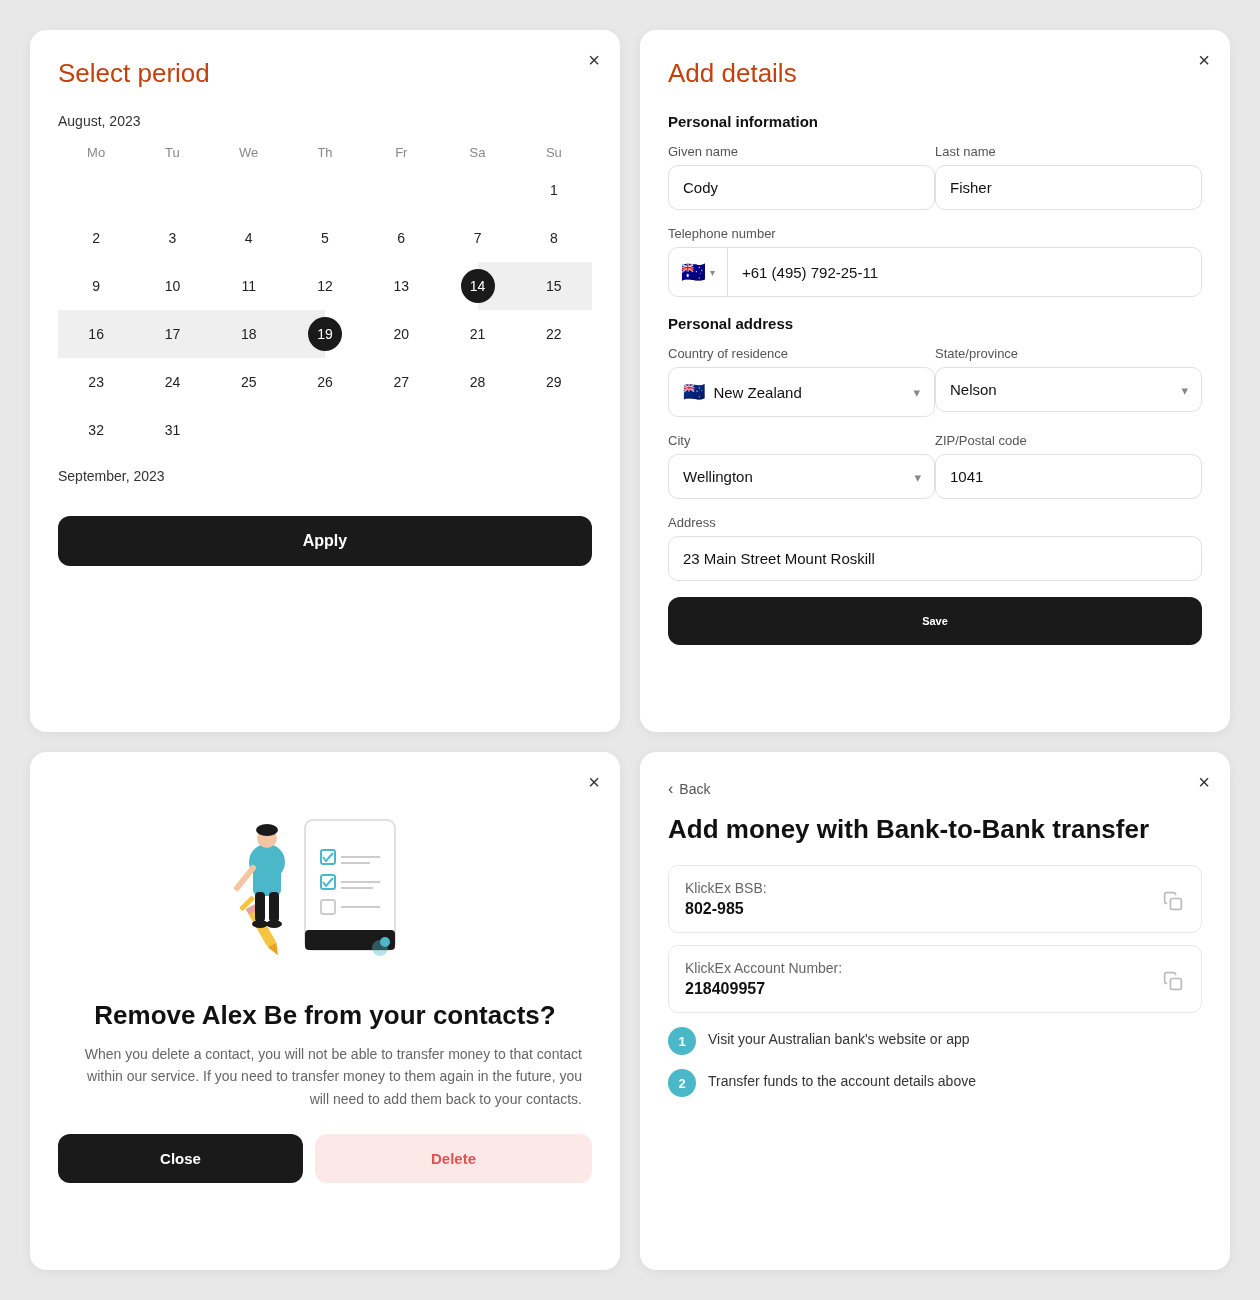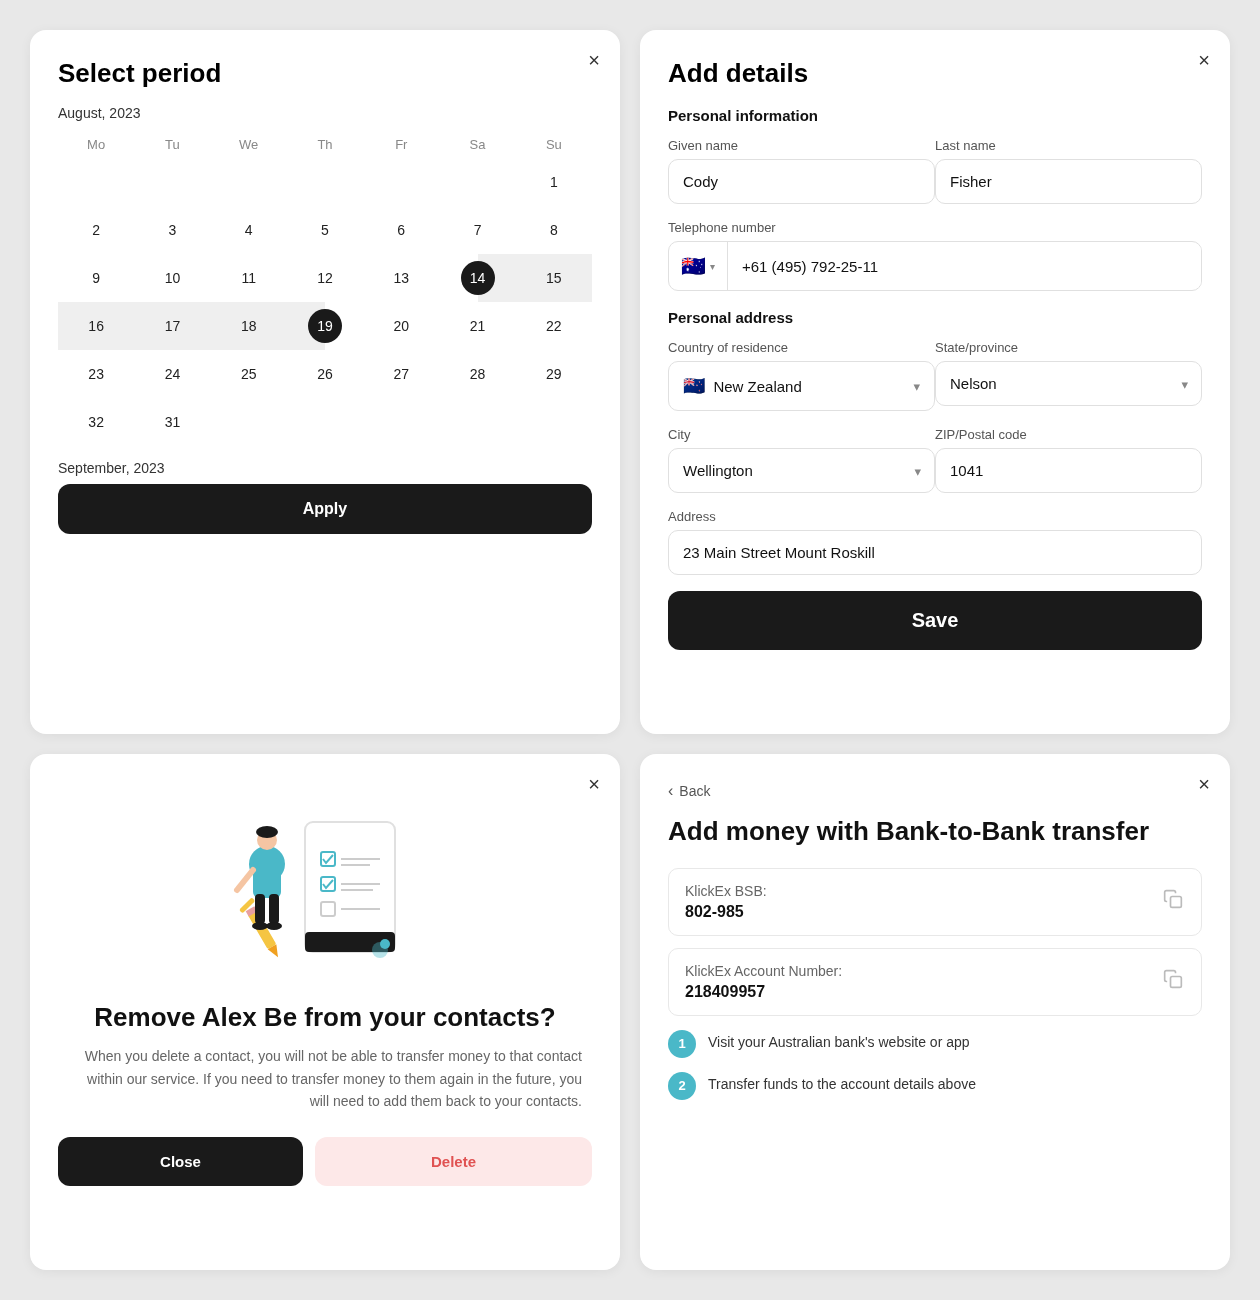--- a/index.html
+++ b/index.html
@@ -29,23 +29,23 @@
       border: none;
       font-size: 20px;
       cursor: pointer;
       color: #333;
       line-height: 1;
     }
     
     .calendar-card {}
     .card-title {
       font-size: 26px;
-      font-weight: 700;
-      margin-bottom: 16px;
-      color: #000000;
+      font-weight: 400;
+      margin-bottom: 24px;
+      color: #c2410c;
     }
     .month-label {
       font-size: 14px;
       color: #333;
       margin-bottom: 10px;
       font-weight: 500;
     }
     .calendar-grid {
       width: 100%;
       border-collapse: collapse;
@@ -82,21 +82,21 @@
       display: block;
       width: 100%;
       padding: 16px;
       background: #1a1a1a;
       color: #fff;
       border: none;
       border-radius: 12px;
       font-size: 16px;
       font-weight: 600;
       cursor: pointer;
-      margin-top: 8px;
+      margin-top: 32px;
     }
     
     .remove-card {
       display: flex;
       flex-direction: column;
       align-items: center;
     }
     .illustration {
       width: 200px;
       height: 180px;
@@ -241,21 +241,21 @@
     .select-with-flag .country-name { font-size: 15px; color: #111; flex: 1; }
     .select-with-flag .chev { color: #888; font-size: 13px; }
     .save-btn {
       display: block;
       width: 100%;
       padding: 18px;
       background: #1a1a1a;
       color: #fff;
       border: none;
       border-radius: 12px;
-      font-size: 20px;
+      font-size: 11px;
       font-weight: 600;
       cursor: pointer;
       margin-top: 8px;
     }
     
     .bank-card {}
     .back-link {
       display: flex;
       align-items: center;
       gap: 6px;
@@ -272,21 +272,21 @@
       line-height: 1.2;
     }
     .info-block {
       background: #fff;
       border: 1.5px solid #e8e8e8;
       border-radius: 10px;
       padding: 14px 16px;
       margin-bottom: 12px;
       display: flex;
       justify-content: space-between;
-      align-items: center;
+      align-items: flex-end;
     }
     .info-label {
       font-size: 14px;
       color: #666;
       margin-bottom: 4px;
     }
     .info-value {
       font-size: 16px;
       font-weight: 700;
       color: #111;

